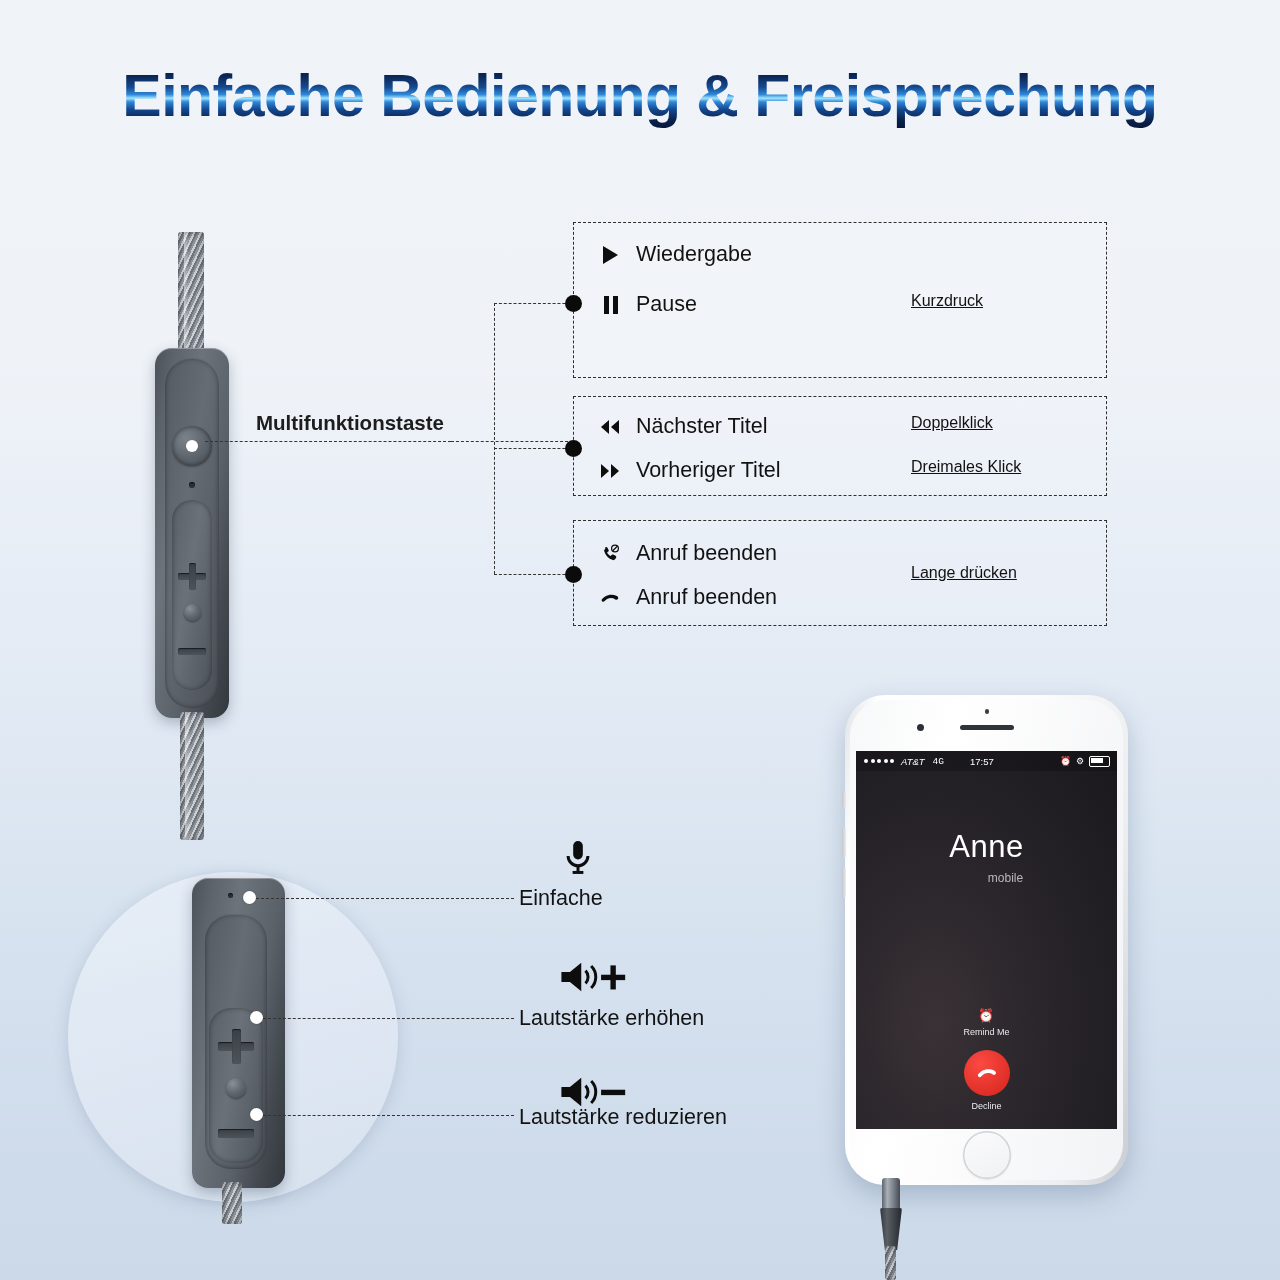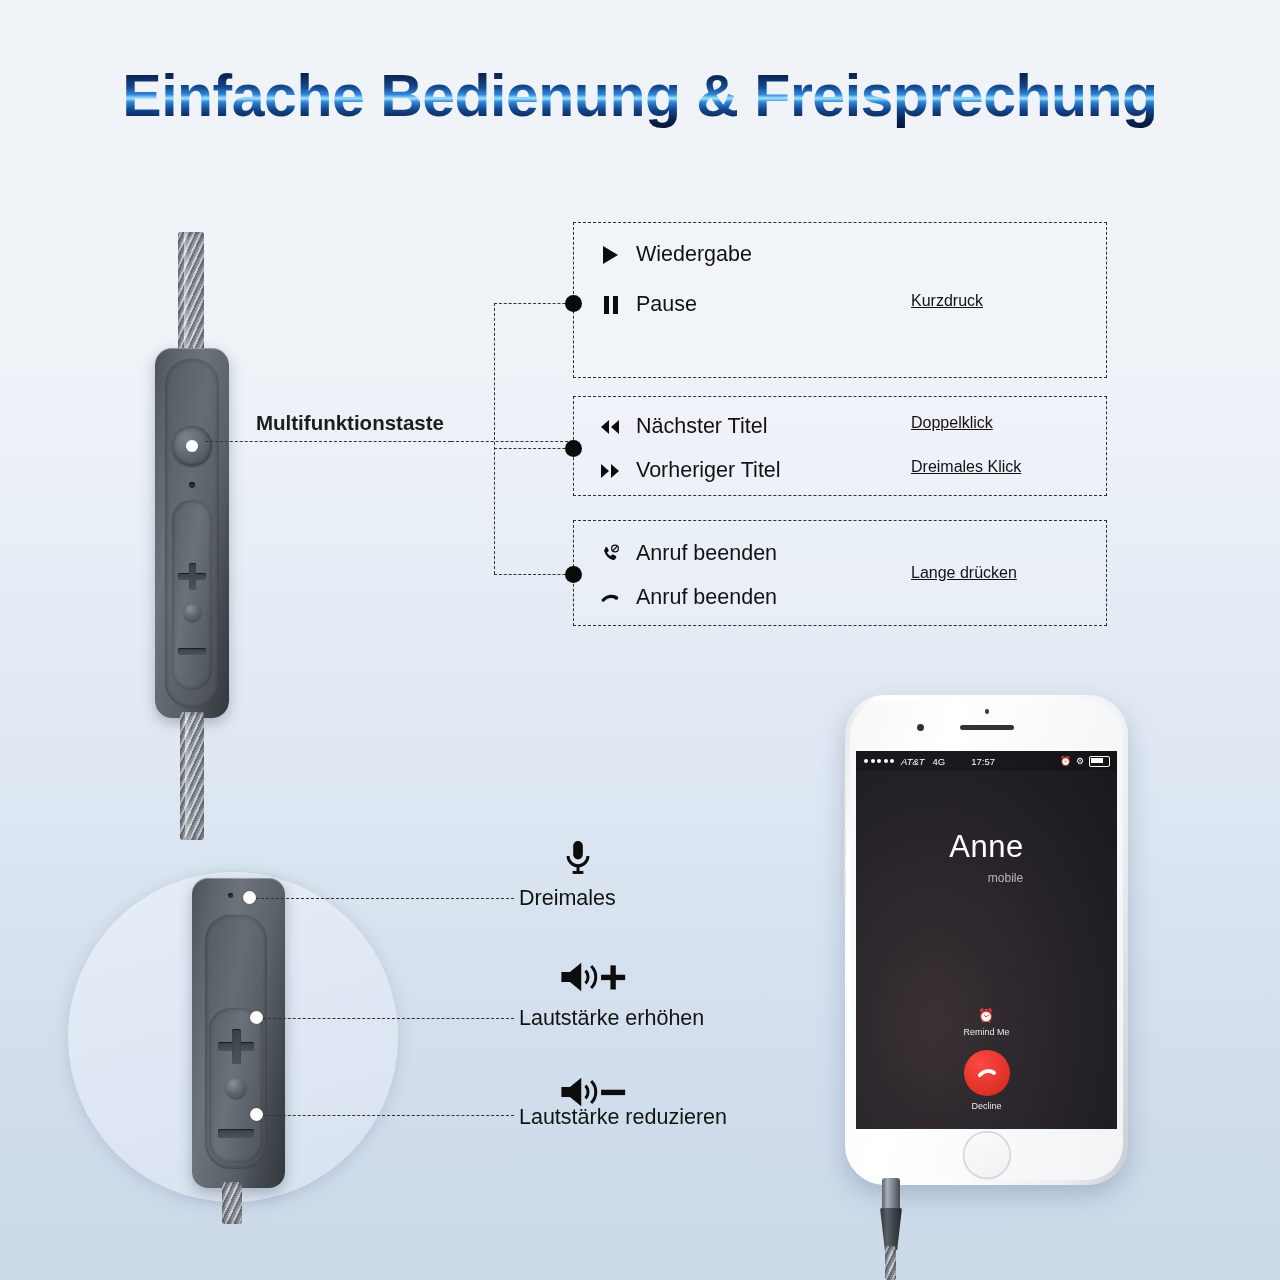--- a/index.html
+++ b/index.html
@@ -492,21 +492,21 @@
   <div class="dash-h" style="left:263px; top:1115px; width:251px;"></div>
 
   <div class="bicon" style="left:561px; top:838px;">
     <svg width="34" height="40" viewBox="0 0 24 26">
       <rect x="8.6" y="1" width="6.8" height="13" rx="3.4" fill="#0d0d0d"></rect>
       <path d="M5 11.5a7 7 0 0 0 14 0" fill="none" stroke="#0d0d0d" stroke-width="2.1"></path>
       <line x1="12" y1="18.5" x2="12" y2="22.5" stroke="#0d0d0d" stroke-width="2.1"></line>
       <line x1="8.2" y1="23.2" x2="15.8" y2="23.2" stroke="#0d0d0d" stroke-width="2.1"></line>
     </svg>
   </div>
-  <div class="blabel" style="left:519px; top:886px;">Dreimales</div>
+  <div class="blabel" style="left:519px; top:886px;">Einfache</div>
 
   <div class="bicon" style="left:558px; top:960px;">
     <svg width="72" height="34" viewBox="0 0 50 24">
       <polygon points="2,8.5 8,8.5 16,2 16,22 8,15.5 2,15.5" fill="#0d0d0d"></polygon>
       <path d="M19 7.5a6.5 6.5 0 0 1 0 9" fill="none" stroke="#0d0d0d" stroke-width="2.1"></path>
       <path d="M23 4.2a11 11 0 0 1 0 15.6" fill="none" stroke="#0d0d0d" stroke-width="2.1"></path>
       <rect x="30" y="10.4" width="17" height="3.8" fill="#0d0d0d"></rect>
       <rect x="36.6" y="3.8" width="3.8" height="17" fill="#0d0d0d"></rect>
     </svg>
   </div>
@@ -536,21 +536,21 @@
 
       <div class="statusbar">
         <span class="sig-dots">
           <i></i>
             <i></i>
             <i></i>
             <i></i>
             <i></i>
         </span>
         <span style="margin-left:7px;font-style:italic;">AT&amp;T</span>
-        <span style="margin-left:8px;">4G</span>
+        <span style="margin-left:8px;font-family:Liberation Mono, monospace;">4G</span>
         <span style="margin-left:26px;">17:57</span>
         <span style="margin-left:auto; font-size:9px;">⏰</span>
         <span style="margin-left:4px; font-size:9px;">⚙</span>
         <span style="margin-left:5px; margin-right:7px; display:inline-block; width:19px; height:9px; border:1px solid #fff; border-radius:2px; position:relative;">
           <b style="position:absolute; left:1px; top:1px; width:12px; height:5px; background:#fff; display:block;"></b>
         </span>
       </div>
 
       <div class="caller-name">Anne</div>
       <div class="caller-sub">mobile</div>

